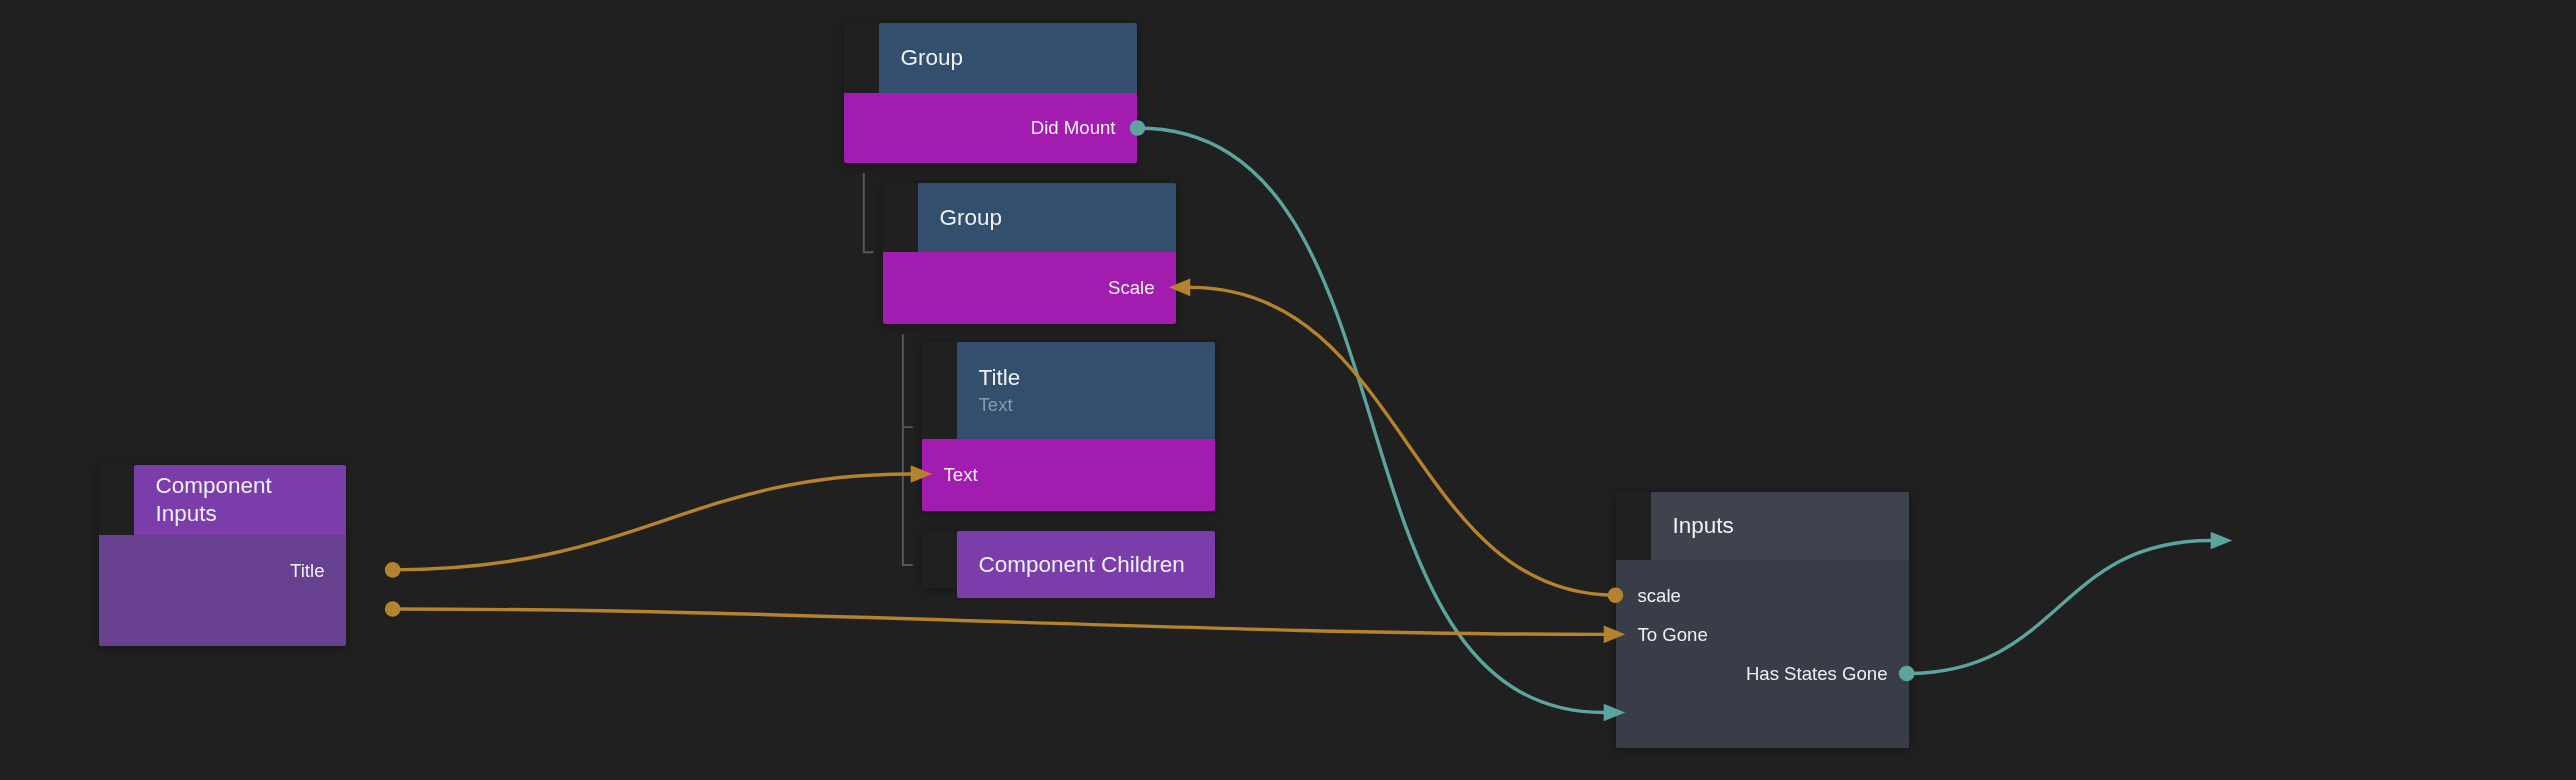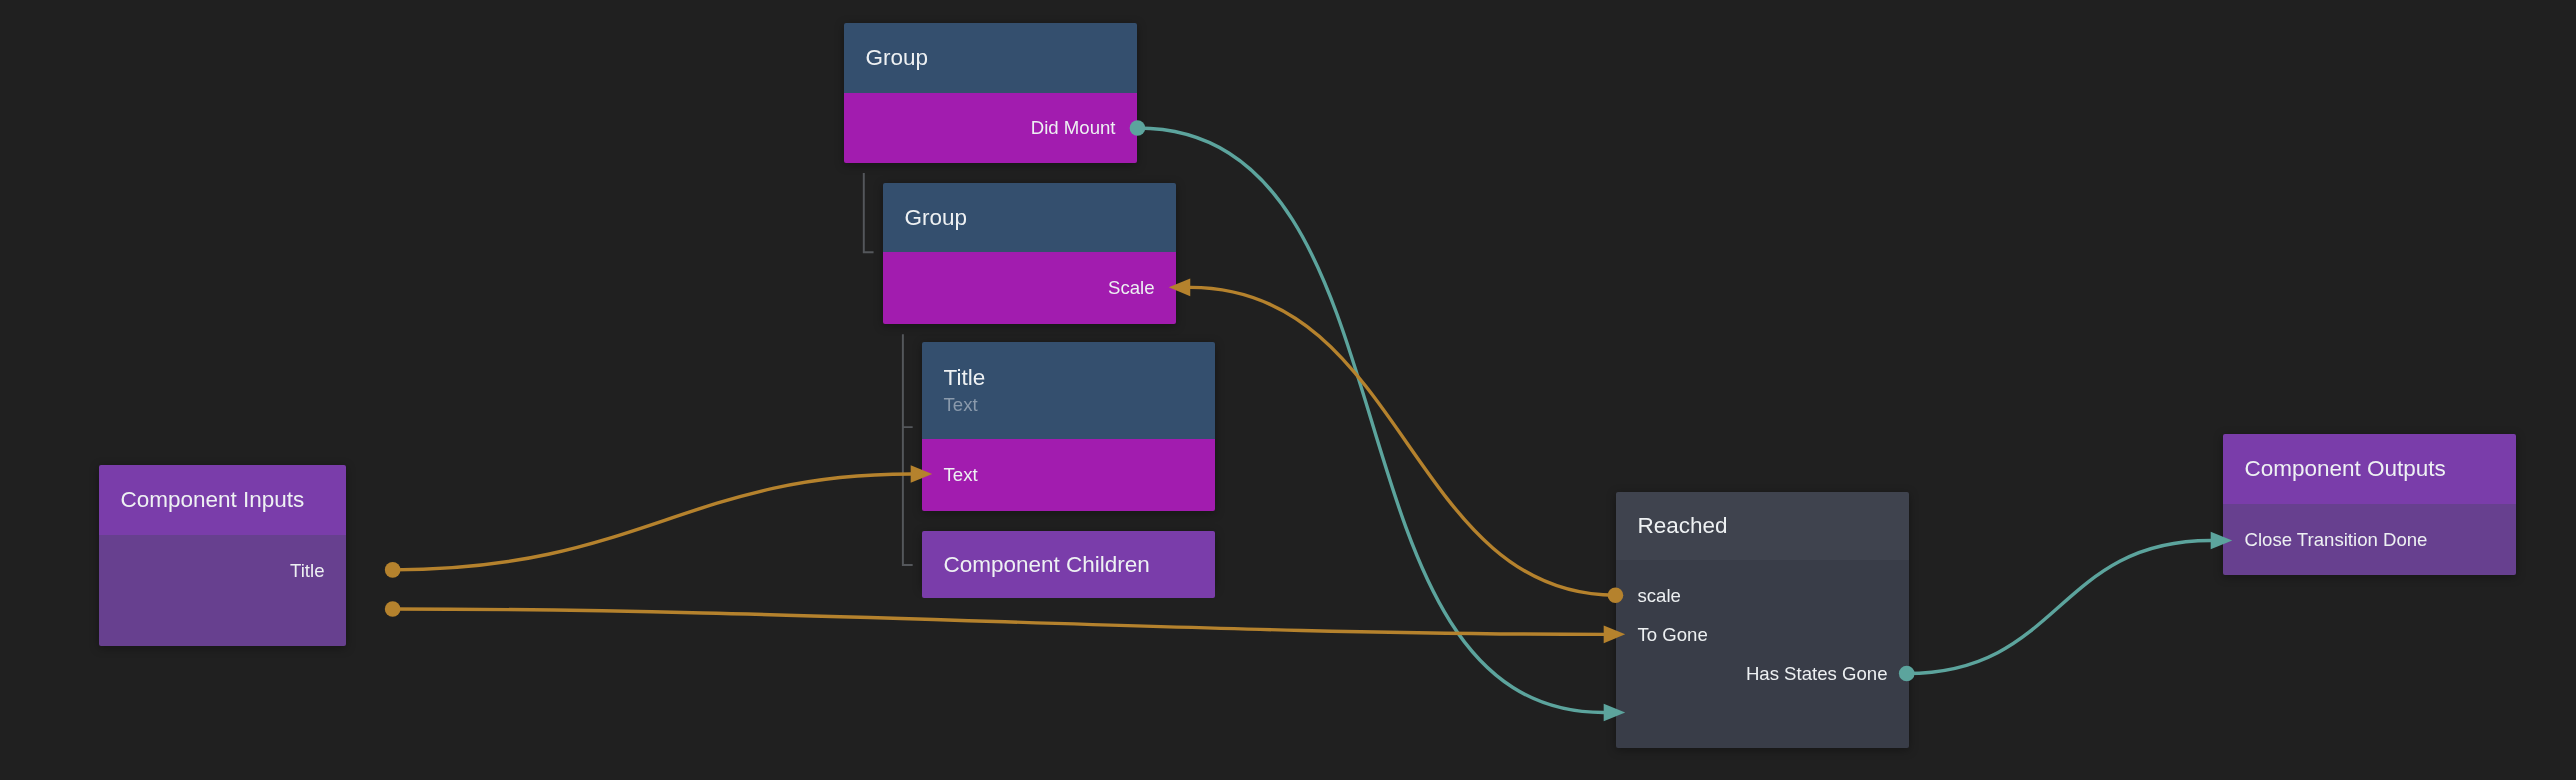--- a/index.html
+++ b/index.html
@@ -8,21 +8,21 @@
     background:#202020;font-family:"Liberation Sans",sans-serif;
     -webkit-font-smoothing:antialiased;
   }
   .node{
     position:absolute;border-radius:2px;color:#eef1f3;
     box-shadow:0 2px 9.8px rgba(0,0,0,.35);
     display:flex;flex-direction:column;
   }
   .node-header{
     flex:0 0 auto;display:flex;flex-direction:column;justify-content:center;
-    padding:0 21.5px;border-radius:2px 2px 0 0;
+    padding:0 21.5px;border-radius:2px 2px 0 0;margin-left:35px;
   }
   .node-body{flex:1 1 auto;padding-top:15.6px;border-radius:0 0 2px 2px;}
   .n-blue   .node-header{background:#344f6e}
   .n-blue   .node-body  {background:#a21caf}
   .n-gray   .node-header{background:#3f434e}
   .n-gray   .node-body  {background:#393d48}
   .n-purple .node-header{background:#7a3daa}
   .n-purple .node-body  {background:#67408f}
   .n-purple.solo .node-header{border-radius:2px}
   .node-title{font-size:22.5px;line-height:28px;color:#eef1f3;}
@@ -79,37 +79,29 @@
     <div class="node-header" style="height:70px">
       <div class="node-title">Component Inputs</div>
     </div>
     <div class="node-body">
       <div class="row align-right">Title</div>
     </div>
   </div>
 
   <div class="node n-gray" style="left:1616px;top:492px;width:293px;height:256px">
     <div class="node-header" style="height:68px">
-      <div class="node-title">Reached</div>
+      <div class="node-title">Inputs</div>
     </div>
     <div class="node-body">
       <div class="row align-left">scale</div>
       <div class="row align-left">To Gone</div>
       <div class="row align-right">Has States Gone</div>
     </div>
   </div>
 
-  <div class="node n-purple" style="left:2223px;top:434px;width:293px;height:141px">
-    <div class="node-header" style="height:70px">
-      <div class="node-title">Component Outputs</div>
-    </div>
-    <div class="node-body">
-      <div class="row align-left">Close Transition Done</div>
-    </div>
-  </div>
 
   <svg id="wire-layer" width="2576" height="780" viewBox="0 0 2634 798">
 
     <path d="M883 177 V258 H893" fill="none" stroke-width="2" stroke="#54575b"></path>
     <path d="M923 342 V578 H933 M923 437 H933" fill="none" stroke-width="2" stroke="#54575b"></path>
 
     <path d="M1163 131 C1460 131 1345 729 1640 729" fill="none" stroke-width="3.5" stroke-linecap="round" stroke="#5ca49d"></path>
     <path d="M1652 609 C1440 609 1437 294 1217 294" fill="none" stroke-width="3.5" stroke-linecap="round" stroke="#b5822d"></path>
     <path d="M401 583 C651 583 703 485 931 485" fill="none" stroke-width="3.5" stroke-linecap="round" stroke="#b5822d"></path>
     <path d="M401 623 C830 623 1220 649 1640 649" fill="none" stroke-width="3.5" stroke-linecap="round" stroke="#b5822d"></path>

